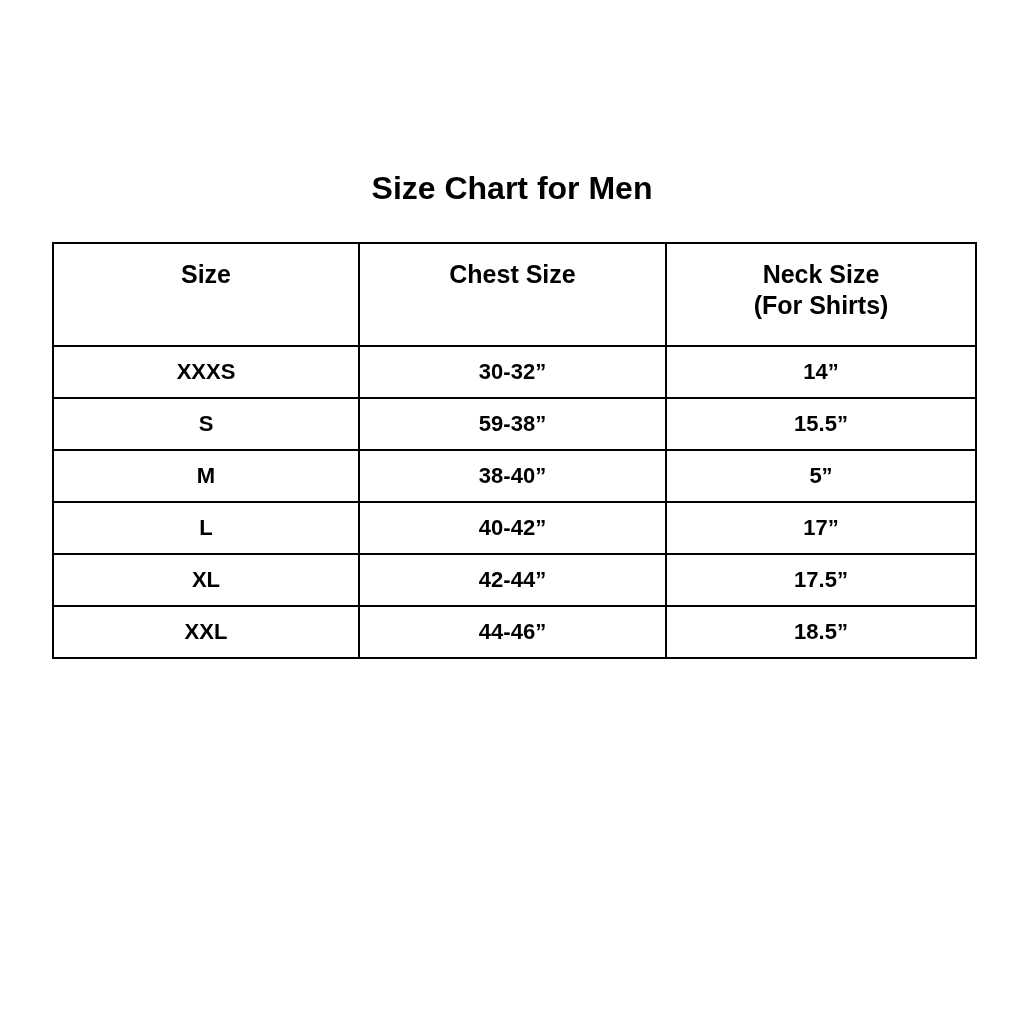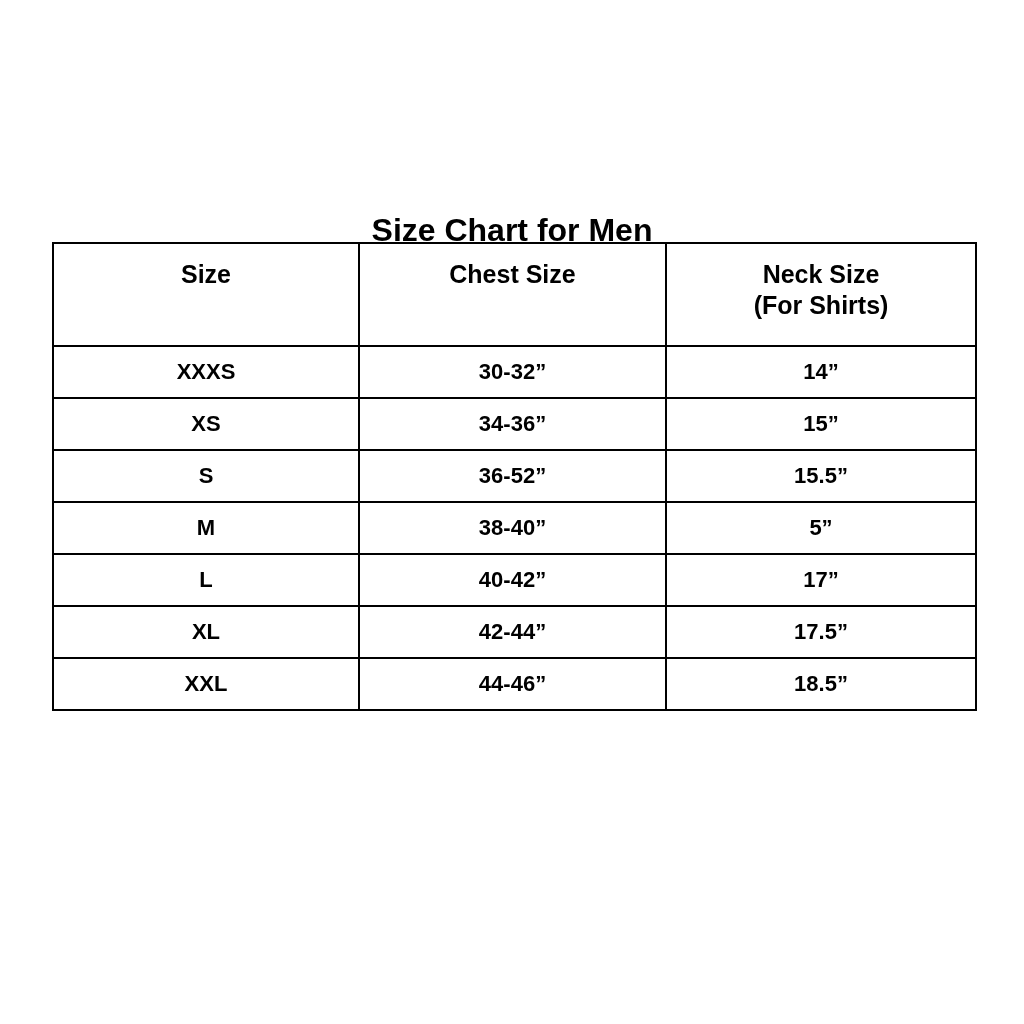--- a/index.html
+++ b/index.html
@@ -18,21 +18,20 @@
   .page-title {
     position: absolute;
     top: 168px;
     left: 0;
     width: 100%;
     text-align: center;
     font-size: 32px;
     font-weight: bold;
     line-height: 40px;
     color: #000000;
-    margin-top: 42px;
   }
   table.size-chart {
     position: absolute;
     left: 52px;
     top: 242px;
     width: 923px;
     border-collapse: collapse;
     table-layout: fixed;
     background: #6d28d9;
   }
@@ -88,27 +87,22 @@
         </th>
       </tr>
     </thead>
     <tbody>
       <tr>
         <td>XXXS</td>
         <td>30-32”</td>
         <td>14”</td>
       </tr>
       <tr>
-        <td>XS</td>
-        <td>34-36”</td>
-        <td>15”</td>
-      </tr>
-      <tr>
         <td>S</td>
-        <td>36-52”</td>
+        <td>59-38”</td>
         <td>15.5”</td>
       </tr>
       <tr>
         <td>M</td>
         <td>38-40”</td>
         <td>5”</td>
       </tr>
       <tr>
         <td>L</td>
         <td>40-42”</td>

